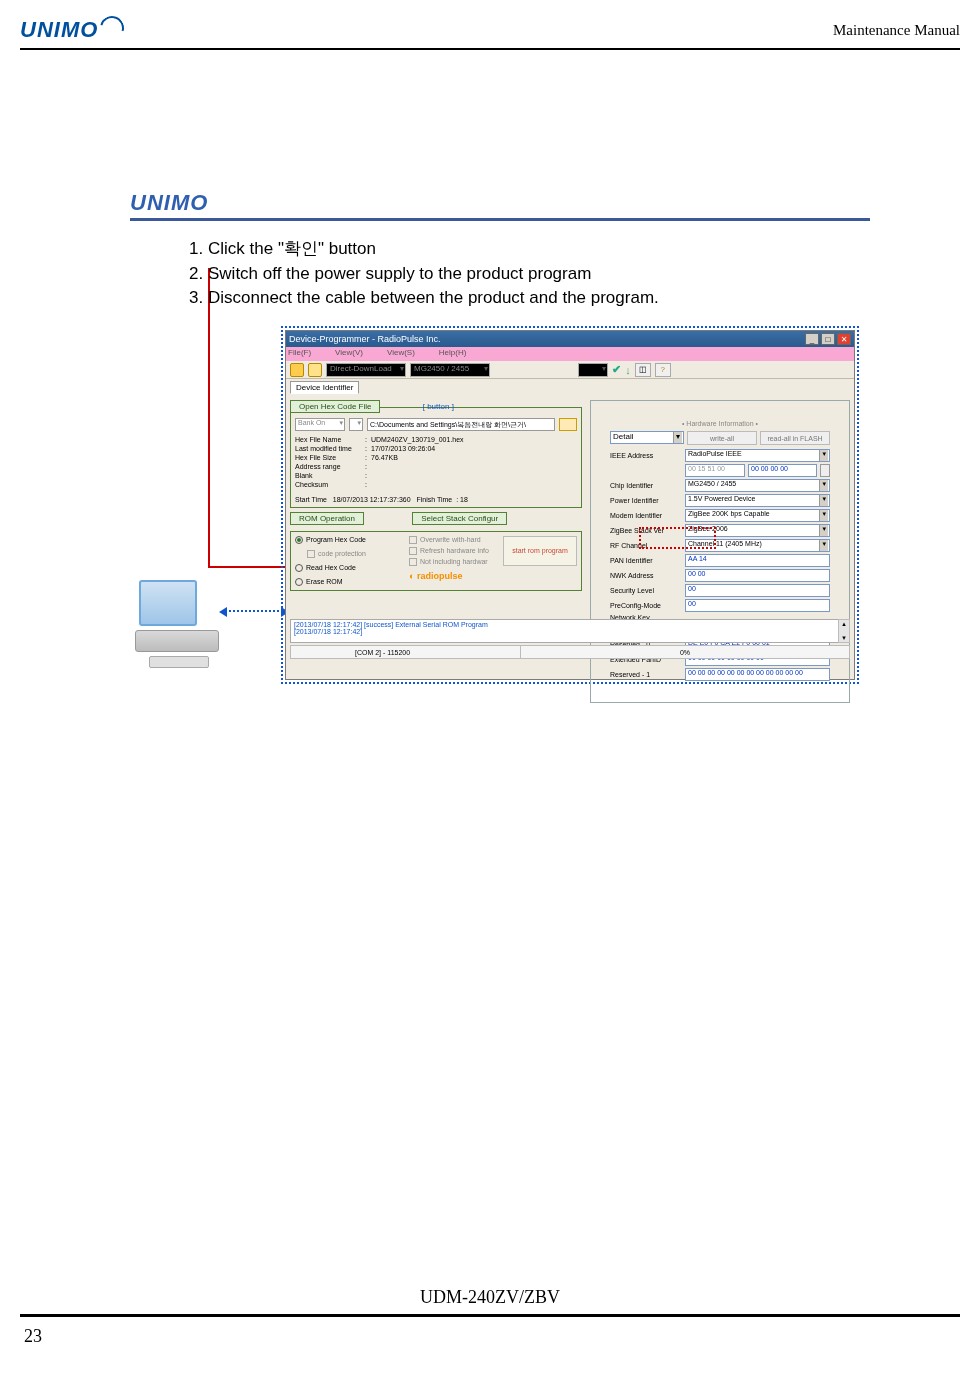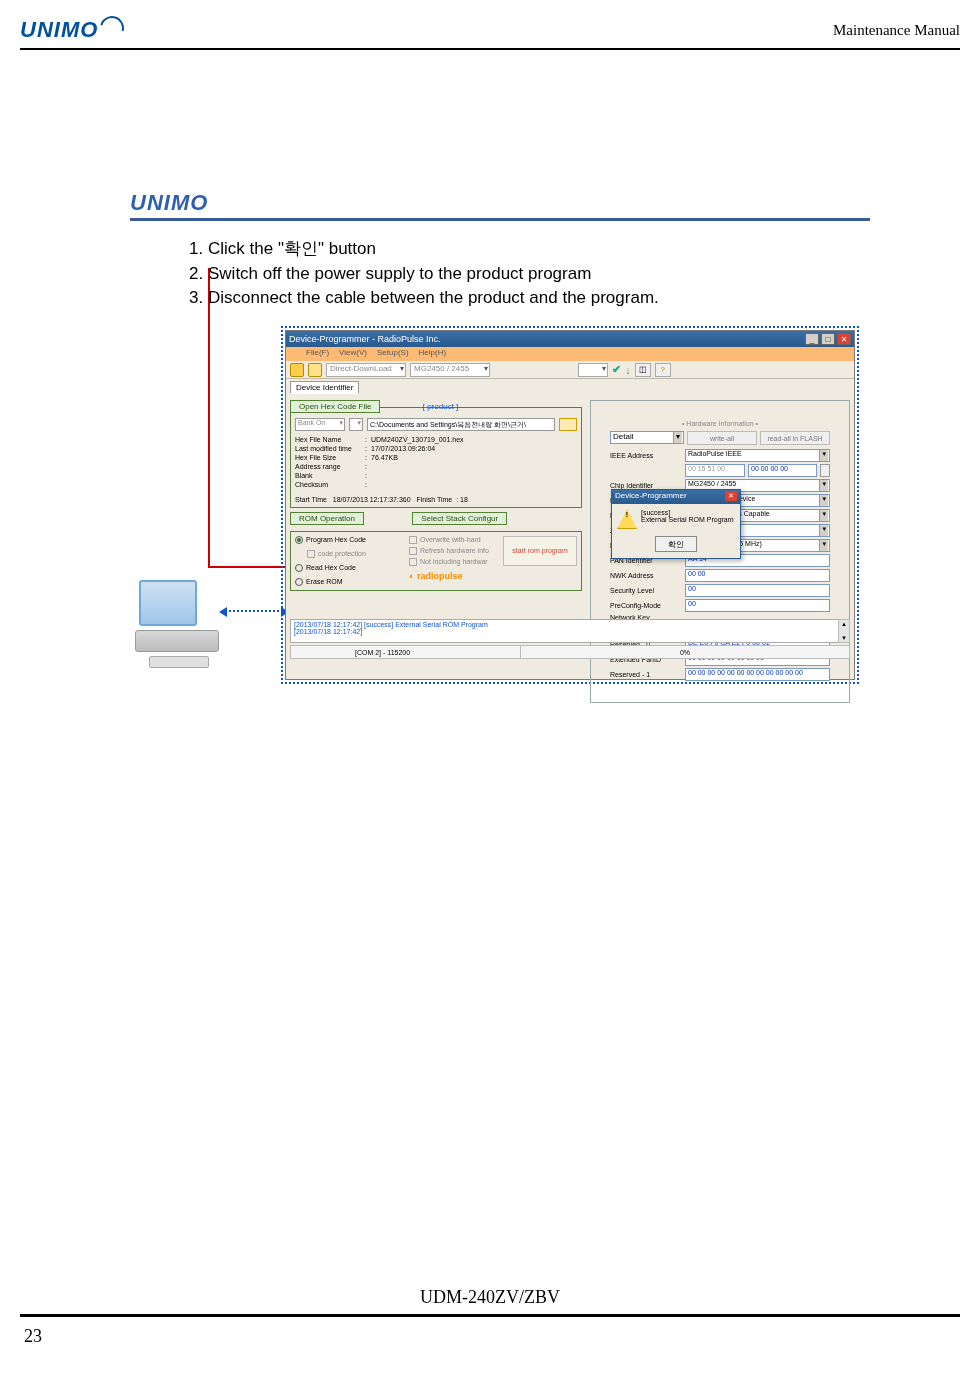--- a/index.html
+++ b/index.html
@@ -175,33 +175,33 @@
     display: flex;
     justify-content: space-between;
     align-items: center;
     padding: 0 3px;
     font-size: 9px;
   }
   .win-controls { display: flex; gap: 2px; }
   .wc { width: 14px; height: 12px; background: #d4d0c8; border: 1px solid #666; font-size: 8px; display:flex;align-items:center;justify-content:center;color:#000;}
   .wc.close { background: #e04030; color:#fff; }
   .menubar {
-    height: 14px; background: #fdba74;
-    padding: 1px 20px; color: #555;
-    display: flex; gap: 10px;
+    height: 14px; background: #f9a8d4;
+    padding: 1px 2px; color: #555;
+    display: flex; gap: 24px;
   }
   .toolbar {
     height: 18px;
     border-bottom: 1px solid #c0bba8;
     display: flex; align-items: center; gap: 4px;
     padding: 0 4px;
   }
   .tb-icon { width: 14px; height: 14px; background: #ffcc4d; border: 1px solid #b58900; border-radius: 2px; }
   .tb-icon.g2 { background: #ffe28a; }
-  .tb-select { height: 14px; border: 1px solid #a9a9a9; background: #ffffff; padding: 0 10px 0 3px; position:relative;color:#888;}
+  .tb-select { height: 14px; border: 1px solid #a9a9a9; background: #000000; padding: 0 10px 0 3px; position:relative;color:#888;}
   .tb-select::after{content:"▾";position:absolute;right:1px;top:0;font-size:8px;color:#555;}
   .tb-glyph { color:#2a8; font-weight:bold; font-size:11px;}
   .tb-btn { width: 16px; height: 14px; background:#f0f0f0; border:1px solid #aaa; display:flex;align-items:center;justify-content:center;}
 
   .app-body { display:flex; height: calc(100% - 70px);}
   .left-col { width: 300px; padding: 4px; position: relative;}
   .right-col { flex:1; padding: 4px;}
 
   .panel-label {
     display:inline-block; background:#e2f0d9; border:1px solid #548235;
@@ -330,21 +330,21 @@
       <span>Device-Programmer - RadioPulse Inc.</span>
       <span class="win-controls">
         <span class="wc">_</span>
         <span class="wc">□</span>
         <span class="wc close">✕</span>
       </span>
     </div>
     <div class="menubar">
       <span>File(F)</span>
       <span>View(V)</span>
-      <span>Setup(S)</span>
+      <span>View(S)</span>
       <span>Help(H)</span>
     </div>
     <div class="toolbar">
       <span class="tb-icon"></span>
       <span class="tb-icon g2"></span>
       <span class="tb-select" style="width:80px;">Direct-DownLoad</span>
       <span class="tb-select" style="width:80px;">MG2450 / 2455</span>
       <span style="flex:0 0 80px;"></span>
       <span class="tb-select" style="width:30px;"></span>
       <span class="tb-glyph">✔</span>
@@ -354,21 +354,21 @@
     </div>
 
     <div style="padding:2px 4px;">
       <span style="display:inline-block;background:#fff;border:1px solid #999;border-bottom-color:#fff;padding:1px 5px;font-size:8px;">Device Identifier</span>
     </div>
 
     <div class="app-body">
 
       <div class="left-col">
         <span class="panel-label">Open Hex Code File</span>
-        <span class="success-tag">[ product ]</span>
+        <span class="success-tag">[ button ]</span>
         <div class="panel">
           <div class="path-row">
             <span class="small-select">Bank On</span>
             <span class="small-select" style="width:14px;"></span>
             <span class="path-box">C:\Documents and Settings\복음전내랑 화면\근거\</span>
             <span class="folder-btn"></span>
           </div>
           <div class="kv">
               <span class="k">Hex File Name</span>
               <span class="sep">:</span>
@@ -518,34 +518,20 @@
               <span class="hw-val">00 00 00 00 00 00 00 00</span>
             </div>
           <div class="hw-row">
               <span class="lbl">Reserved - 1</span>
               <span class="hw-val">00 00 00 00 00 00 00 00 00 00 00 00</span>
             </div>
         </div>
       </div>
     </div>
 
-    <div class="modal">
-      <div class="mbar">
-        <span>Device-Programmer</span>
-        <span class="x">✕</span>
-      </div>
-      <div class="mbody">
-        <span class="warn-icon"></span>
-        <span>
-          <div>[success]</div>
-          <div>External Serial ROM Program</div>
-        </span>
-      </div>
-      <button class="ok">확인</button>
-    </div>
 
     <div class="dash-red" style="top:196px;left:353px;width:77px;height:22px;"></div>
 
     <div class="dash-red" style="bottom:36px;left:6px;width:300px;height:22px;"></div>
 
     <div class="log-area">
       <div>[2013/07/18 12:17:42] [success] External Serial ROM Program</div>
       <div>[2013/07/18 12:17:42]</div>
     </div>
     <div class="scroll-v">

